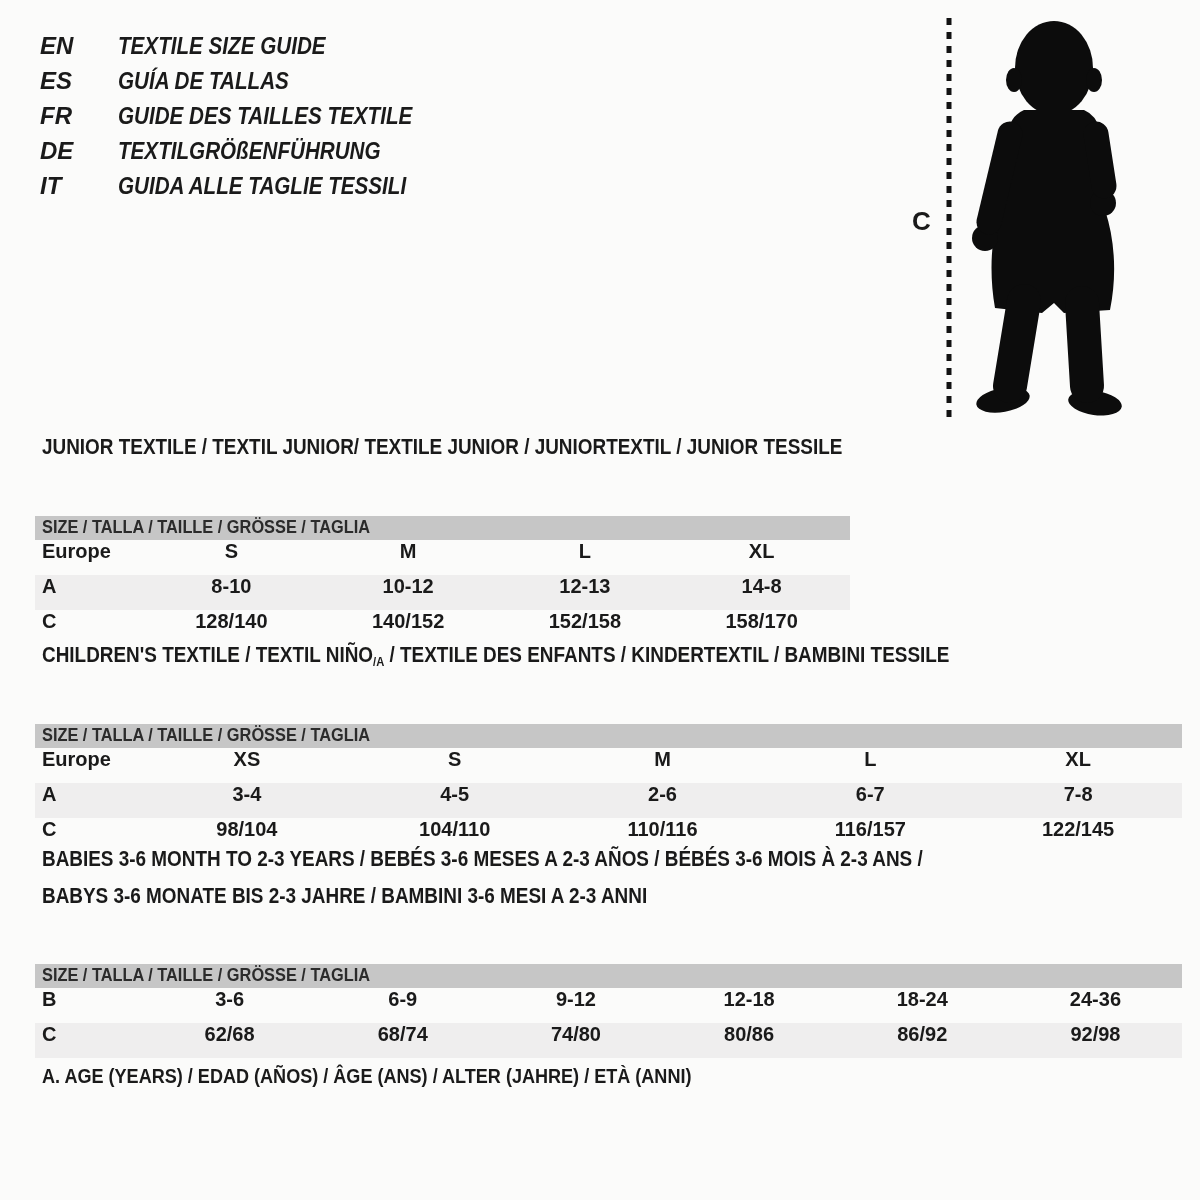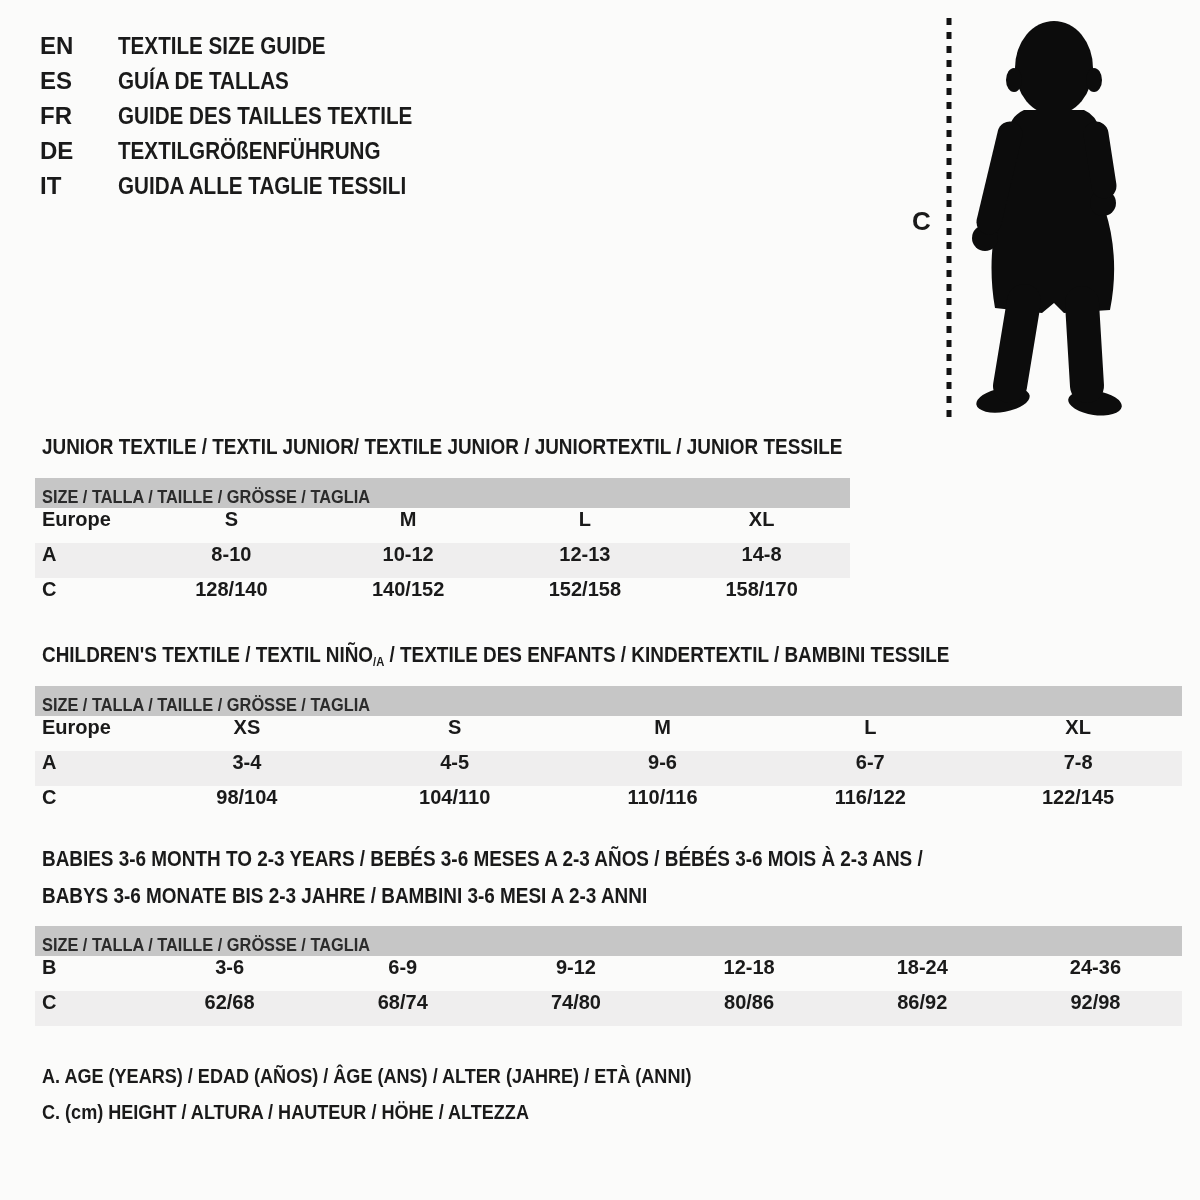--- a/index.html
+++ b/index.html
@@ -11,21 +11,21 @@
     color:#1a1a1a;
     overflow:hidden;
   }
   .page { position:absolute; inset:0; }
 
   
   .cond { display:inline-block; transform:scaleX(0.86); transform-origin:0 50%; white-space:nowrap; }
 
   
   .lang-list { position:absolute; left:40px; top:28px; }
-  .lang-row { display:flex; height:35px; align-items:center; font-size:24px; }
+  .lang-row { display:flex; height:35px; align-items:center; font-size:24px;font-style:italic; }
   .lang-code { width:78px; flex:0 0 78px; }
 
   
   .figure { position:absolute; left:900px; top:10px; width:300px; height:412px; }
   .c-label { position:absolute; left:12px; top:196px; font-size:26px; }
   .dash-line { position:absolute; left:46px; top:6px; }
   .baby { position:absolute; left:66px; top:8px; }
 
   
   .sec-title { position:absolute; left:42px; margin:0; font-size:22px; line-height:26px; font-weight:bold; }
@@ -33,21 +33,21 @@
   .title-children { top:642px; }
   .title-babies { top:846px; }
   .title-babies .t-line { display:block; height:37px; }
   .sub-a { font-size:13px; vertical-align:-4px; }
 
   
   .size-table { position:absolute; left:35px; }
   .junior-table { top:478px; width:815px; }
   .children-table { top:686px; width:1147px; }
   .babies-table { top:926px; width:1147px; }
-  .tbl-header { height:30px; background:#c6c6c6; display:flex; align-items:flex-end; padding-left:7px; font-size:19px; color:#2b2b2b; }
+  .tbl-header { height:24px; background:#c6c6c6; display:flex; align-items:flex-start; padding-left:7px; font-size:19px; color:#2b2b2b;margin-top:38px; }
   .tbl-row { display:flex; height:35px; align-items:flex-start; font-size:20px; }
   .tbl-row.stripe { background:#efeeee; }
   .tbl-row .lbl { width:101px; flex:0 0 101px; padding-left:7px; }
   .tbl-row .cell { flex:1; text-align:center; }
 
   
   .legend { position:absolute; left:42px; top:1064px; }
   .legend-line { display:flex; height:36px; font-size:21px; }
 </style>
 </head>
@@ -142,30 +142,30 @@
       <span class="cell">XS</span>
       <span class="cell">S</span>
       <span class="cell">M</span>
       <span class="cell">L</span>
       <span class="cell">XL</span>
     </div>
     <div class="tbl-row stripe">
       <span class="lbl">A</span>
       <span class="cell">3-4</span>
       <span class="cell">4-5</span>
-      <span class="cell">9-6</span>
+      <span class="cell">2-6</span>
       <span class="cell">6-7</span>
       <span class="cell">7-8</span>
     </div>
     <div class="tbl-row">
       <span class="lbl">C</span>
       <span class="cell">98/104</span>
       <span class="cell">104/110</span>
       <span class="cell">110/116</span>
-      <span class="cell">116/122</span>
+      <span class="cell">116/157</span>
       <span class="cell">122/145</span>
     </div>
   </div>
 
   <h2 class="sec-title title-babies">
     <span class="t-line"><span class="cond">BABIES 3-6 MONTH TO 2-3 YEARS / BEBÉS 3-6 MESES A 2-3 AÑOS / BÉBÉS 3-6 MOIS À 2-3 ANS /</span></span>
     <span class="t-line"><span class="cond">BABYS 3-6 MONATE BIS 2-3 JAHRE / BAMBINI 3-6 MESI A 2-3 ANNI</span></span>
   </h2>
   <div class="size-table babies-table">
     <div class="tbl-header">
@@ -188,18 +188,15 @@
       <span class="cell">80/86</span>
       <span class="cell">86/92</span>
       <span class="cell">92/98</span>
     </div>
   </div>
 
   <section class="legend">
     <div class="legend-line">
       <span class="cond">A. AGE (YEARS) / EDAD (AÑOS) / ÂGE (ANS) / ALTER (JAHRE) / ETÀ (ANNI)</span>
     </div>
-    <div class="legend-line">
-      <span class="cond">C. (cm) HEIGHT / ALTURA / HAUTEUR / HÖHE / ALTEZZA</span>
-    </div>
   </section>
 
 </div>
 
 </body></html>

